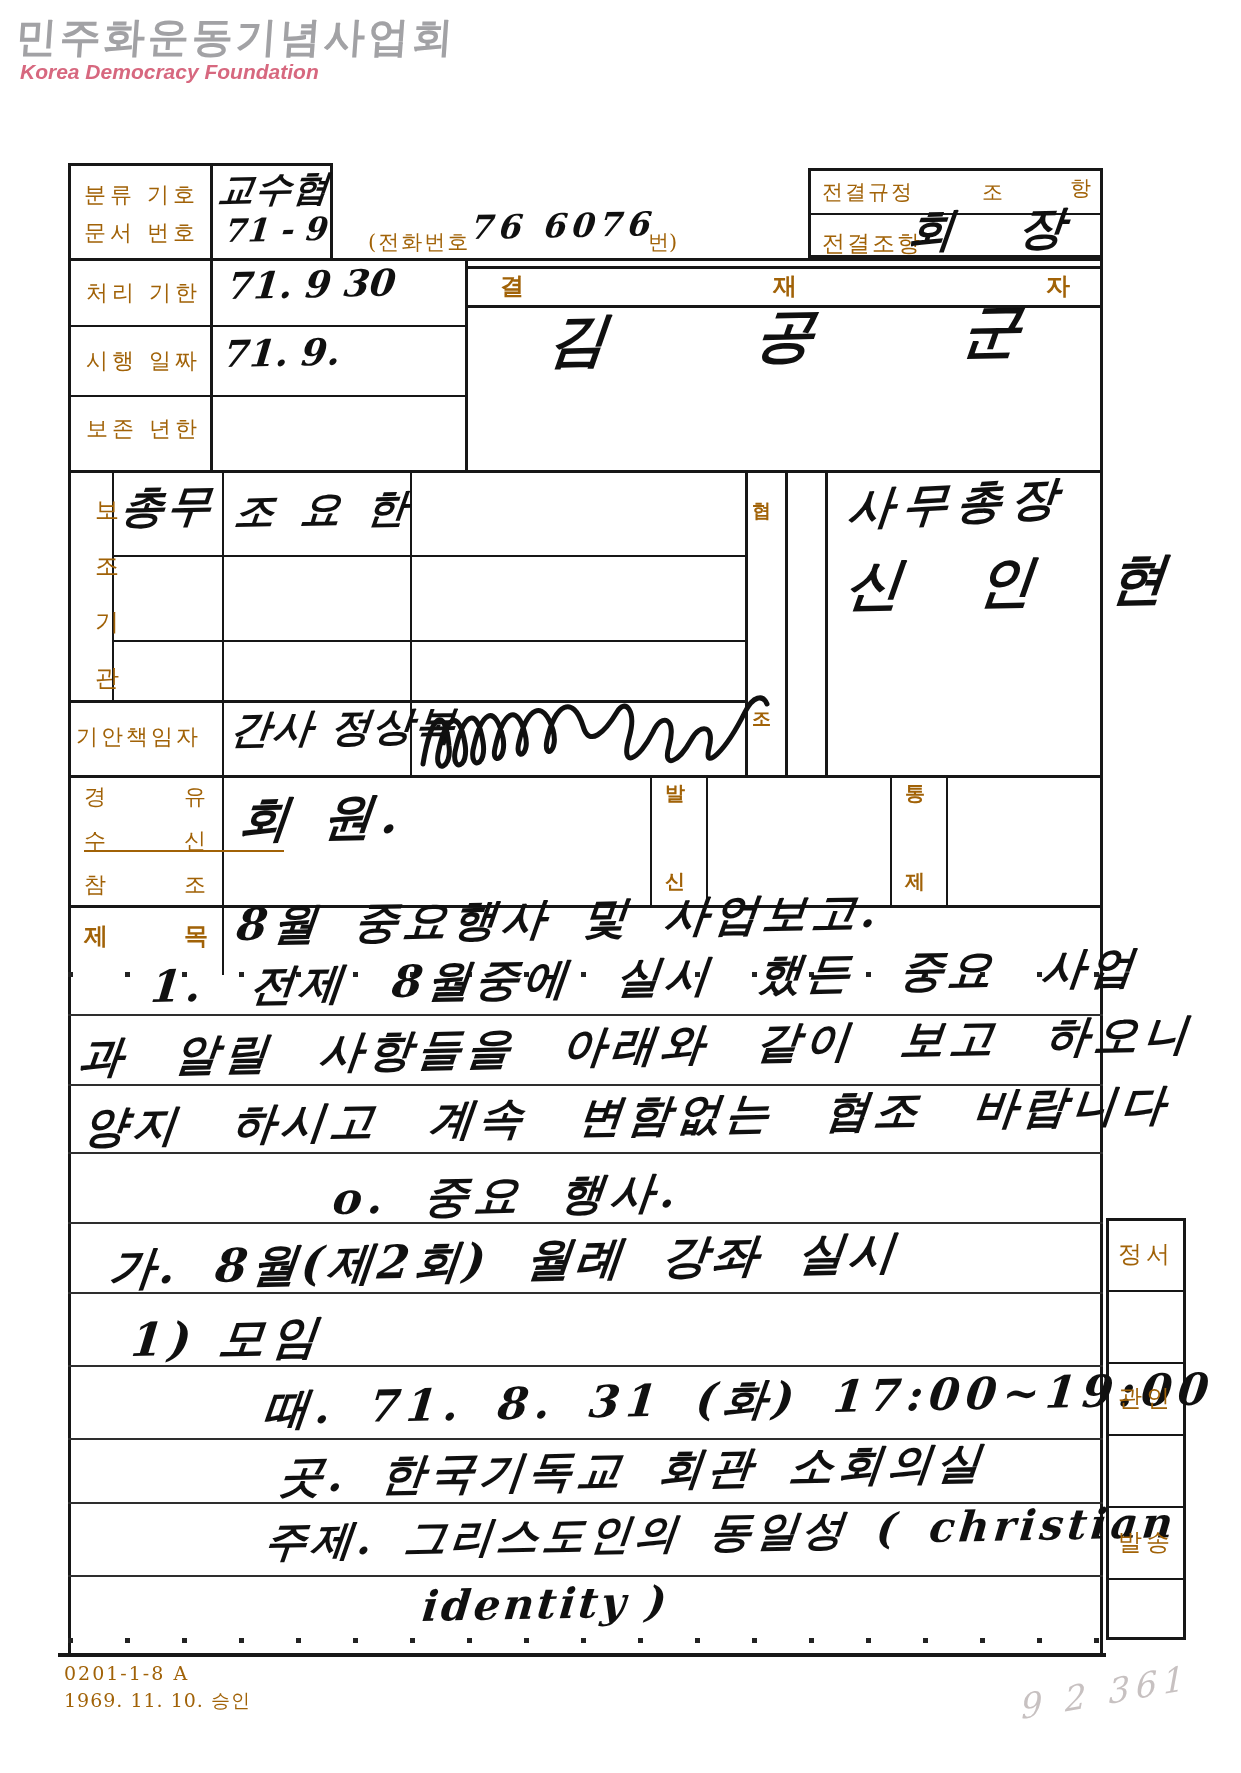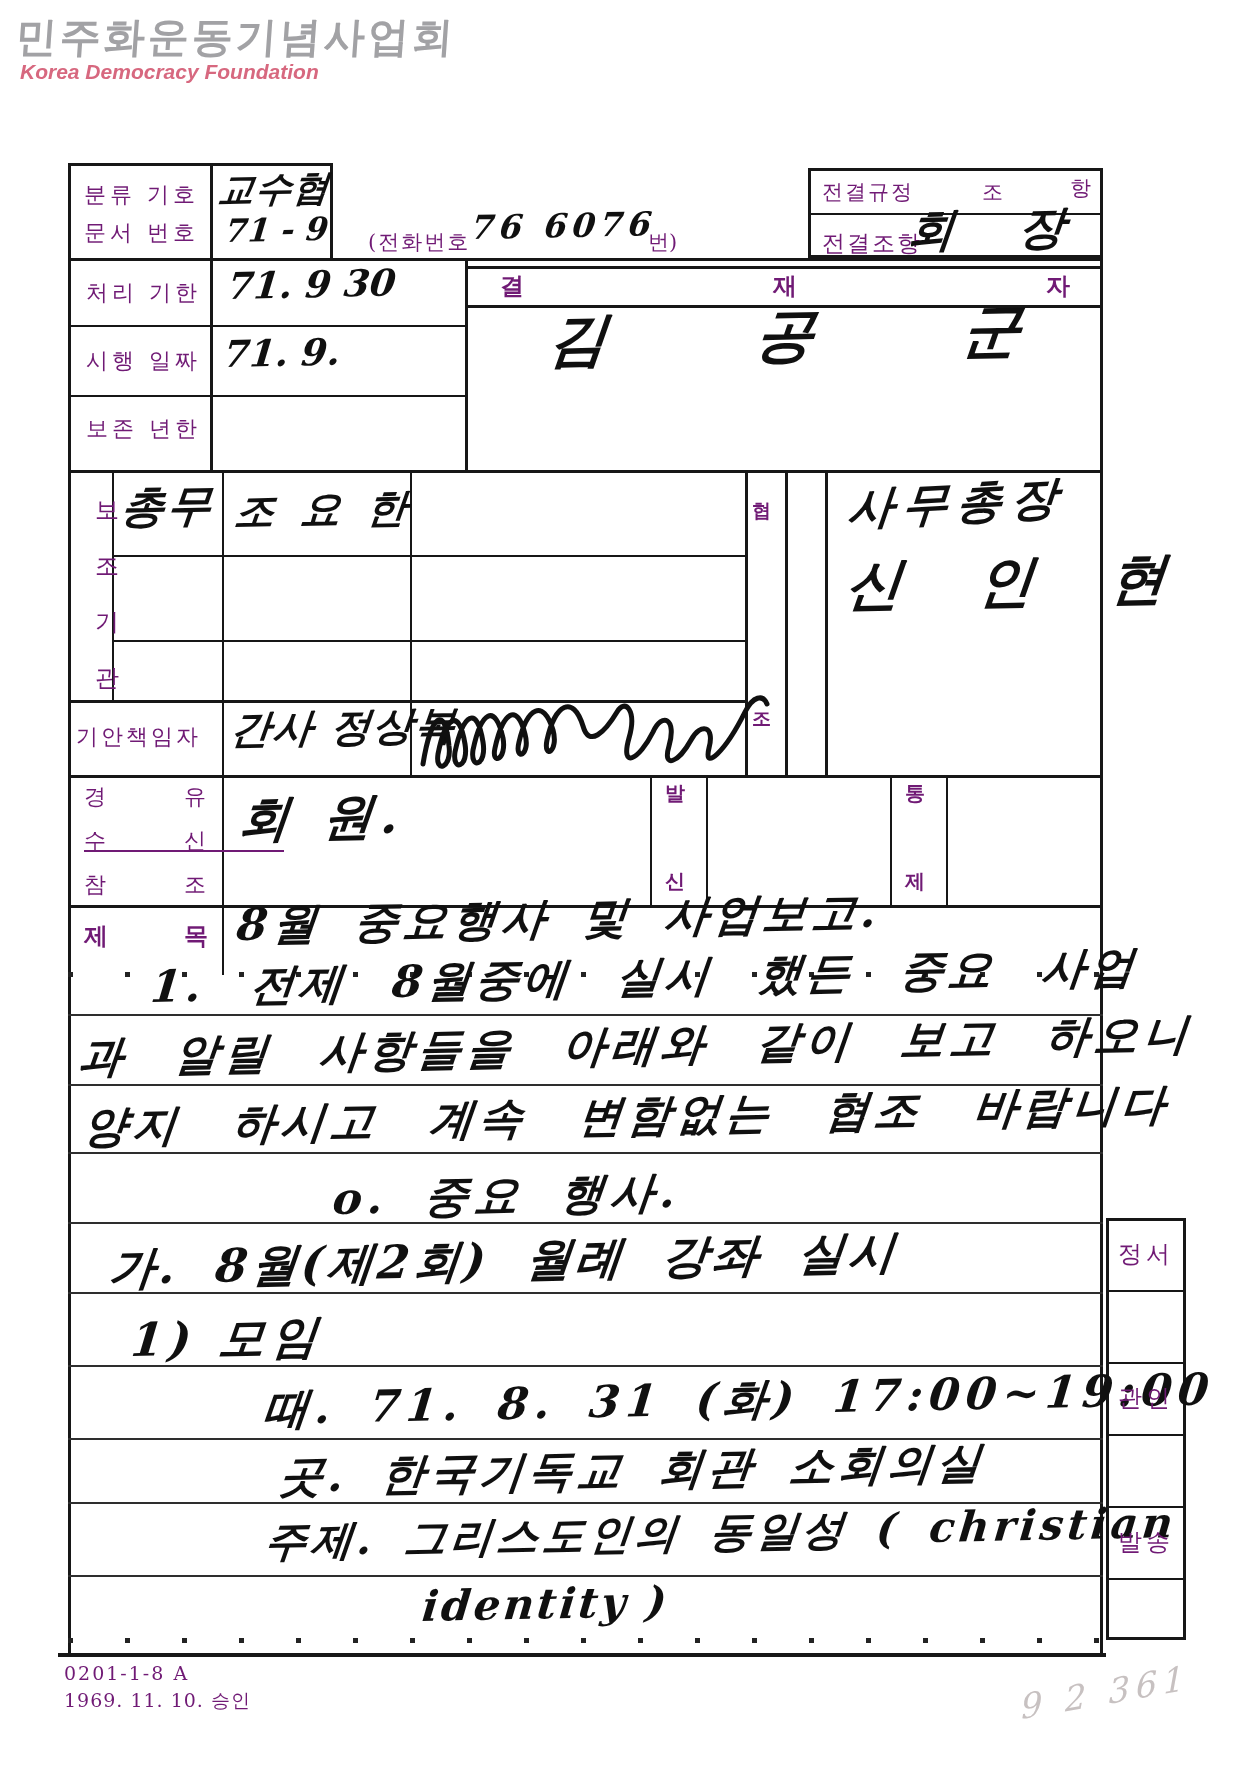--- a/index.html
+++ b/index.html
@@ -1,20 +1,20 @@
 <!DOCTYPE html>
 <html><head>
 <meta charset="utf-8">
 <style>
   html,body{margin:0;padding:0;background:#e8e8e8;}
   #page{position:relative;width:1241px;height:1773px;background:#ffffff;overflow:hidden;
         font-family:"DejaVu Serif","Liberation Serif",serif;color:#141414;}
   .abs{position:absolute;white-space:nowrap;}
   .line{position:absolute;background:#171717;}
-  .printed{color:#701a75;}
+  .printed{color:#a16207;}
   .hw{position:absolute;font-style:italic;font-weight:700;color:#101010;
       transform:skewX(-7deg) rotate(-1.2deg);transform-origin:left bottom;white-space:nowrap;
       font-family:"DejaVu Serif","Liberation Serif",serif;}
   .dotline{position:absolute;height:5px;
       background-image:repeating-linear-gradient(90deg,#232323 0 5px,transparent 5px 57px);}
   .vstack{position:absolute;word-break:break-all;text-align:center;margin-left:17px;}
   .cellbox{position:absolute;border:3px solid #171717;box-sizing:border-box;background:transparent;}
   
   .logo-kr{left:16px;top:10px;font-size:41px;font-weight:700;color:#a2a2a5;letter-spacing:3px;
            transform:skewX(-4deg);}

